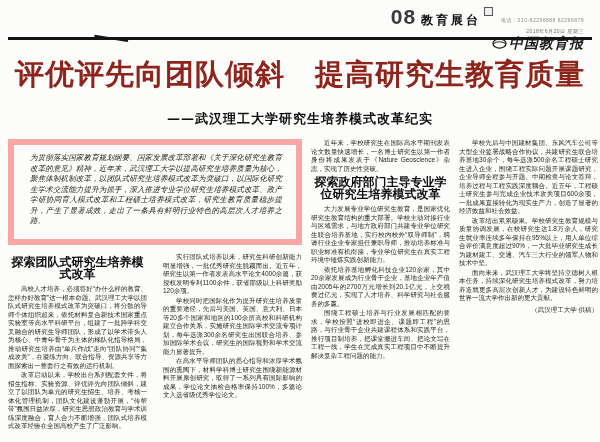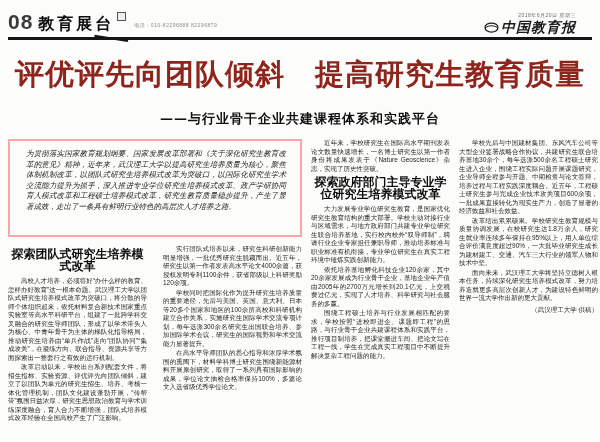--- a/index.html
+++ b/index.html
@@ -2,42 +2,42 @@
 <html><head>
 <meta charset="utf-8">
 <style>
   html,body{margin:0;padding:0;background:#e9e9e5;}
   .page{
     width:600px;height:442px;background:#fcfcfa;position:relative;overflow:hidden;
     font-family:"Liberation Sans",sans-serif;color:#1c1c1c;margin:0 auto;
     box-shadow:0 0 4px rgba(0,0,0,.25);
   }
   
-  .header{display:flex;justify-content:space-between;align-items:flex-end;padding:5px 24px 0 8px;height:30px;}
+  .header{display:flex;justify-content:space-between;align-items:flex-end;padding:5px 16px 0 8px;height:30px;flex-direction:column;}
   .h-left{display:flex;align-items:baseline;}
   .page-num{font-size:21px;font-weight:700;color:#3a3a3a;letter-spacing:1px;}
-  .section-name{font-size:16px;font-weight:700;color:#0d0d0d;letter-spacing:3px;margin-left:5px;font-family:"DejaVu Sans",sans-serif;}
+  .section-name{font-size:12px;font-weight:700;color:#0d0d0d;letter-spacing:3px;margin-left:5px;font-family:"DejaVu Sans",sans-serif;}
   .seal-icon{width:7px;height:7px;border:1px solid #555;display:inline-block;margin-left:3px;position:relative;top:-8px;background:#eee;}
   .contact{font-size:5px;color:#8a8a8a;margin-left:8px;letter-spacing:.5px;position:relative;top:-2px;}
   .h-right{text-align:right;line-height:1.1;}
   .date-line{font-size:5px;color:#6f6f6f;letter-spacing:.5px;}
   .masthead{display:flex;align-items:center;justify-content:flex-end;margin-top:1px;text-align:right;}
   .masthead-logo{width:15px;height:11px;margin-right:2px;}
   .masthead-name{font-family:"DejaVu Serif",serif;font-style:italic;font-weight:700;font-size:14px;color:#1b1b1b;letter-spacing:1px;}
   .rule{height:3px;background:#141414;margin:2px 8px 0 8px;position:relative;}
   .rule-notch{position:absolute;left:86px;top:3px;width:34px;height:2px;background:#141414;transform:rotate(9deg);transform-origin:right center;}
   
   .headline{margin-top:19px;text-align:center;font-family:"DejaVu Serif",serif;font-weight:700;
     font-size:29px;letter-spacing:1px;line-height:1.1;}
   .subhead{margin-top:9px;text-align:center;font-weight:700;font-size:13px;color:#101010;letter-spacing:1px;
     font-family:"DejaVu Sans",sans-serif;}
   
   .body-grid{display:flex;gap:9px;padding:11px 8px 0 8px;height:296px;}
   .half{flex:0 0 287px;display:flex;flex-direction:column;}
-  .intro-box{position:relative;border:2px solid #fca5a5;height:80px;padding:8px 14px 6px 16px;
+  .intro-box{position:relative;border:6px solid #fca5a5;height:80px;padding:8px 14px 6px 16px;
     font-family:"DejaVu Serif",serif;font-style:italic;font-size:7.5px;line-height:10.5px;
     text-align:justify;color:#222;overflow:hidden;background:#fcfcfa;}
   .cb{position:absolute;width:9px;height:9px;}
   .cb-tl{left:-4px;top:-5px;border-left:2px solid #222;border-top:2px solid #222;background:#fcfcfa;}
   .cb-bl{left:-4px;bottom:-5px;border-left:2px solid #222;border-bottom:2px solid #222;background:#fcfcfa;}
   .two-cols{display:flex;gap:16px;margin-top:8px;flex:1;overflow:hidden;}
   .col{width:139px;flex:0 0 139px;overflow:hidden;}
   .col-full{height:296px;}
   .sec-head{font-size:12px;font-weight:700;text-align:center;color:#0c0c0c;margin:3px 0 5px 0;line-height:12px;
     font-family:"DejaVu Sans",sans-serif;}
@@ -66,21 +66,21 @@
         <span class="masthead-name">中国教育报</span>
       </div>
     </div>
   </div>
 
   <div class="rule">
     <div class="rule-notch"></div>
   </div>
 
   <h1 class="headline" style="color:#8e241c">评优评先向团队倾斜　提高研究生教育质量</h1>
-  <div class="subhead">——与行业骨干企业共建课程体系和实践平台</div>
+  <div class="subhead">——武汉理工大学研究生培养模式改革纪实</div>
 
   <div class="body-grid">
 
     <div class="half">
       <div class="intro-box">
         <span class="cb cb-tl"></span>
         <span class="cb cb-bl"></span>
         <span>为贯彻落实国家教育规划纲要、国家发展改革部署和《关于深化研究生教育改革的意见》精神，近年来，武汉理工大学以提高研究生培养质量为核心，聚焦体制机制改革，以团队式研究生培养模式改革为突破口，以国际化研究生学术交流能力提升为抓手，深入推进专业学位研究生培养模式改革、政产学研协同育人模式改革和工程硕士培养模式改革，研究生教育质量稳步提升，产生了显著成效，走出了一条具有鲜明行业特色的高层次人才培养之路。</span>
       </div>
       <div class="two-cols">

